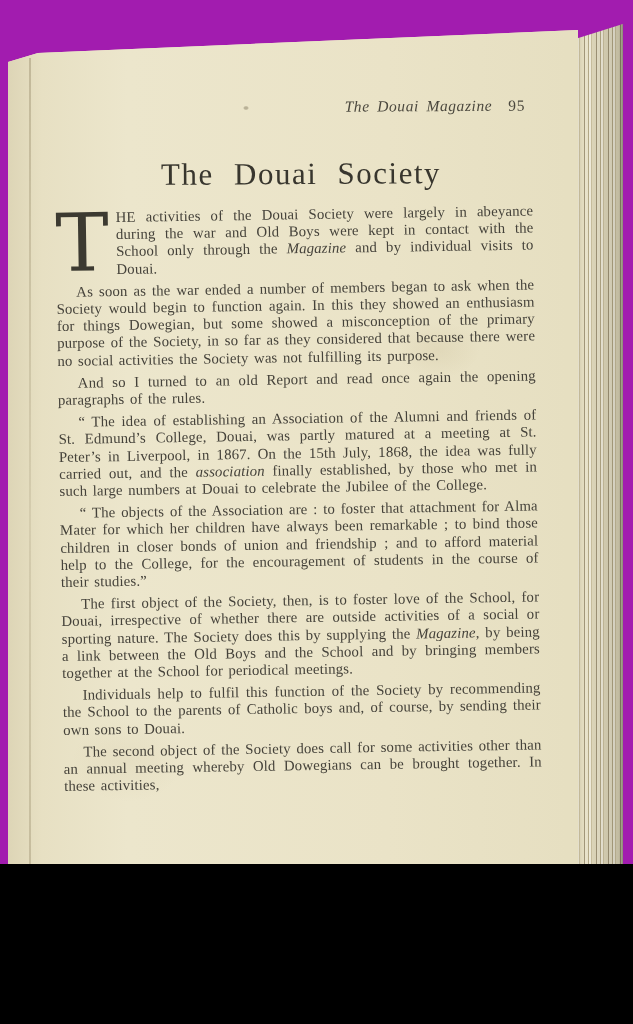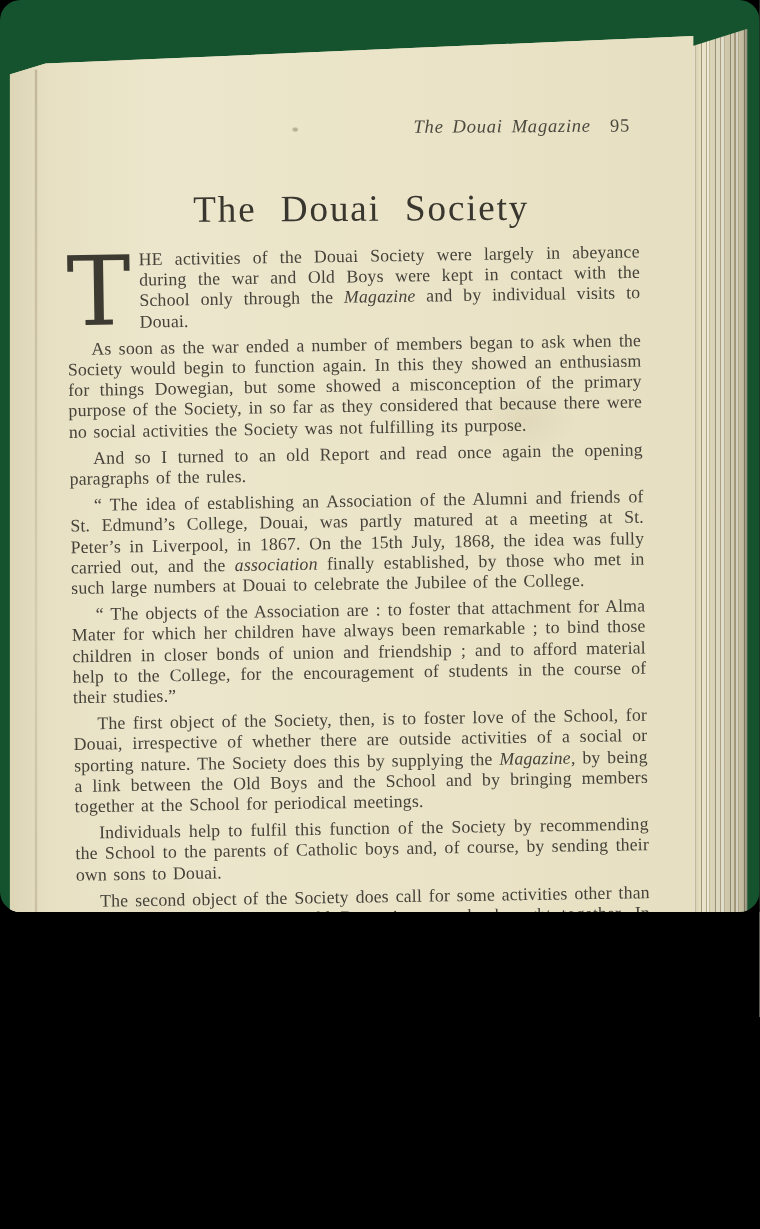--- a/index.html
+++ b/index.html
@@ -1,22 +1,21 @@
 <!DOCTYPE html>
 <html><head>
 <meta charset="utf-8">
 <style>
   html,body{margin:0;padding:0;background:#000;}
   .scene{
     position:relative;
-    width:633px;height:760px;
-    background:#14532d;
+    width:633px;height:864px;
+    background:#a21caf;
     overflow:hidden;
     font-family:"Liberation Serif", serif;
-    border-radius:17px;
   }
   
   .edge-stack{
     position:absolute;
     left:572px;top:24px;width:50px;height:978px;
     background:
       linear-gradient(90deg, rgba(70,60,35,0.22) 0%, rgba(0,0,0,0) 20%, rgba(40,35,20,0.18) 92%, rgba(20,17,8,0.45) 100%),
       repeating-linear-gradient(90deg,
         #ece6cd 0px,#ece6cd 3px,
         #b6ab89 3px,#b6ab89 4px,

